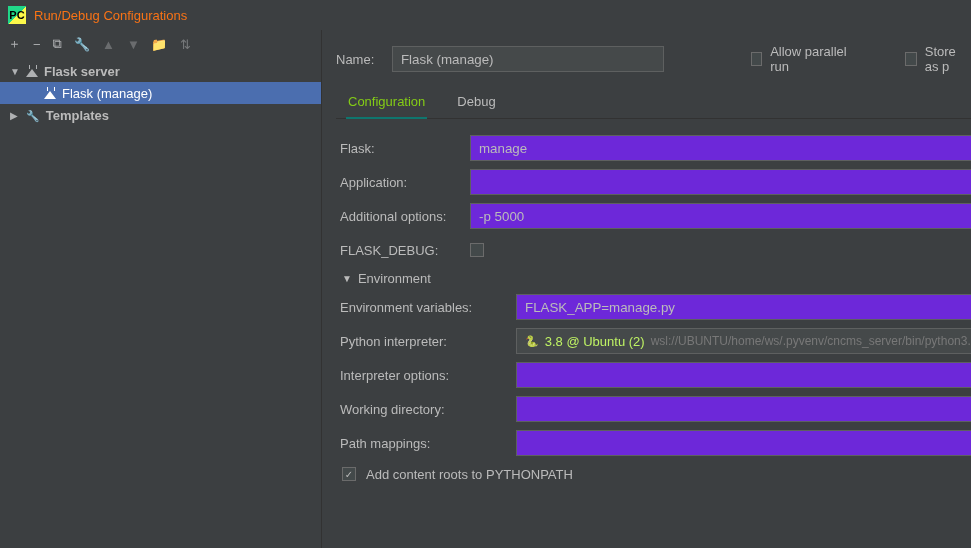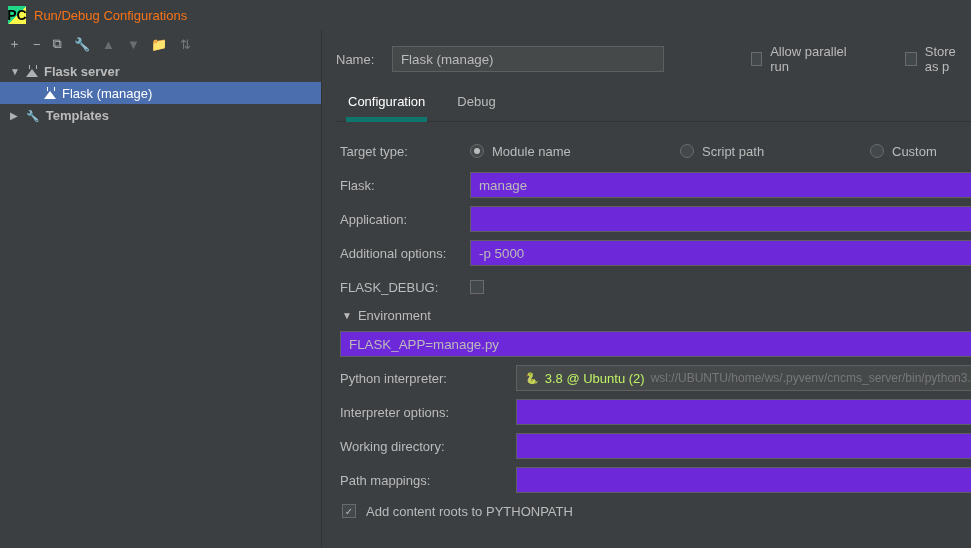--- a/index.html
+++ b/index.html
@@ -17,21 +17,21 @@
   display: flex;
   align-items: center;
   padding: 0 8px;
   background: #3c3f41;
 }
 .titlebar .logo {
   width: 18px; height: 18px;
   background: linear-gradient(135deg, #21d789 50%, #fcf84a 50%);
   margin-right: 8px;
   display: flex; align-items: center; justify-content: center;
-  color: #000; font-size: 14px; font-weight: bold;
+  color: #000; font-size: 11px; font-weight: bold;
 }
 .titlebar .title { color: #f97316; }
 .main { display: flex; height: calc(100% - 30px); }
 .left-pane {
   width: 322px;
   border-right: 1px solid #323232;
   display: flex; flex-direction: column;
 }
 .toolbar {
   height: 28px;
@@ -107,22 +107,22 @@
   display: flex; gap: 28px;
   border-bottom: 1px solid #323232;
   padding-left: 10px;
 }
 .tab {
   padding: 6px 2px 8px 2px;
   color: #bbb;
   cursor: pointer;
 }
 .tab.active {
-  color: #ffffff;
-  border-bottom: 5px solid #0f766e;
+  color: #84cc16;
+  border-bottom: 2px solid #0f766e;
   margin-bottom: -1px;
   text-align: center;
 }
 .form { padding: 12px 0 0 0; }
 .form-row {
   display: flex; align-items: center;
   min-height: 34px;
   padding-left: 4px;
 }
 .form-label { width: 130px; flex-shrink: 0; }
@@ -223,37 +223,20 @@
         </div>
       </div>
     </div>
 
     <div class="tabs">
       <div class="tab active">Configuration</div>
       <div class="tab">Debug</div>
     </div>
 
     <div class="form">
-      <div class="form-row">
-        <span class="form-label">Target type:</span>
-        <div class="radio-group">
-          <div class="radio-item">
-            <span class="radio checked"></span>
-            <span>Module name</span>
-          </div>
-          <div class="radio-item">
-            <span class="radio"></span>
-            <span>Script path</span>
-          </div>
-          <div class="radio-item">
-            <span class="radio"></span>
-            <span>Custom</span>
-          </div>
-        </div>
-      </div>
 
       <div class="form-row">
         <span class="form-label">Flask:</span>
         <input class="text-input" value="manage" style="">
       </div>
       <div class="form-row">
         <span class="form-label">Application:</span>
         <input class="text-input" value="" style="">
       </div>
       <div class="form-row">
@@ -264,20 +247,21 @@
         <span class="form-label">FLASK_DEBUG:</span>
         <span class="checkbox"></span>
       </div>
 
       <div class="section-header">
         <span class="section-arrow">▼</span>
         <span>Environment</span>
       </div>
 
       <div class="form-row">
+        <span class="form-label-wide">Environment variables:</span>
         <input class="text-input" value="FLASK_APP=manage.py" style="">
       </div>
       <div class="form-row">
         <span class="form-label-wide">Python interpreter:</span>
         <div class="interp-value">
           <span class="py-icon">🐍</span>
           <span class="interp-main">3.8 @ Ubuntu (2)</span>
           <span class="interp-path">wsl://UBUNTU/home/ws/.pyvenv/cncms_server/bin/python3.8</span>
         </div>
       </div>

